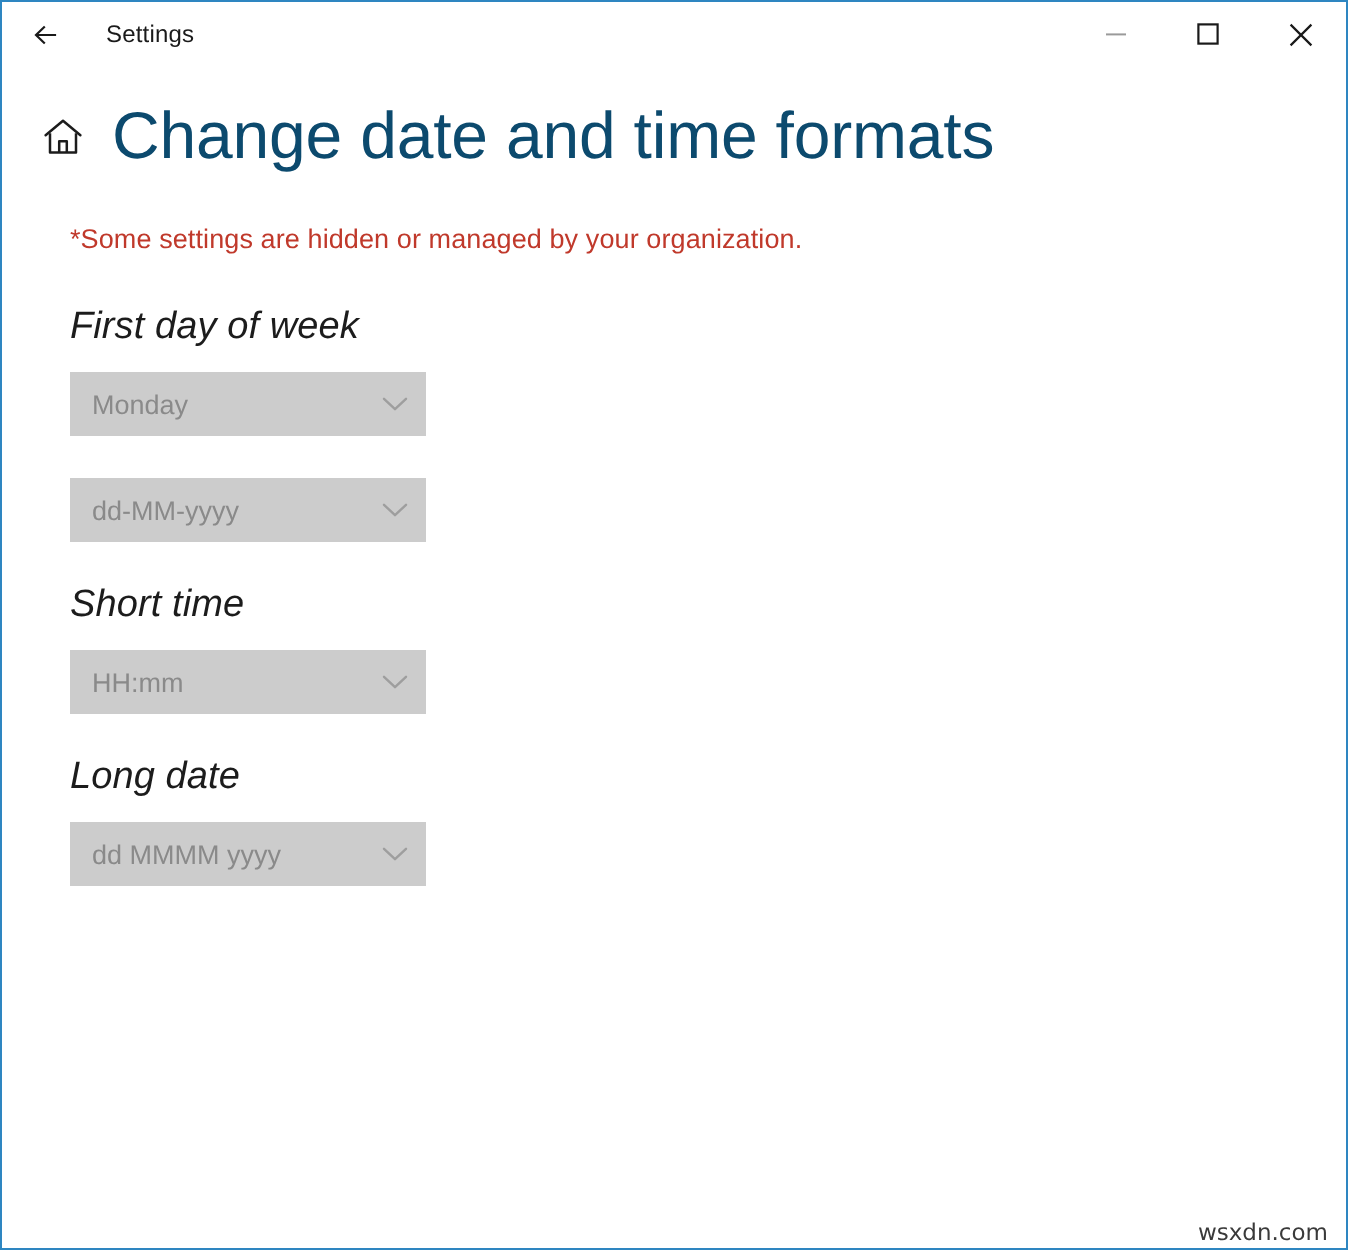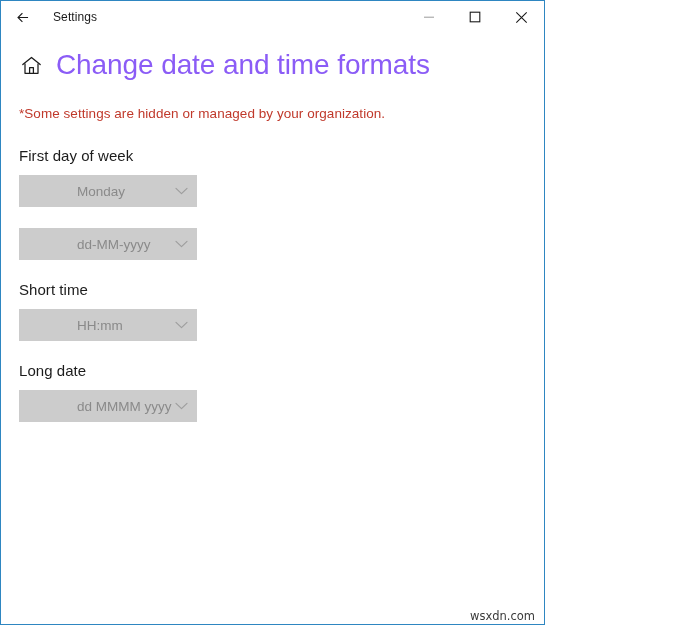--- a/index.html
+++ b/index.html
@@ -7,21 +7,21 @@
   html, body {
     width: 674px;
     height: 625px;
     background: #ffffff;
     font-family: "Liberation Sans", sans-serif;
     overflow: hidden;
   }
 
   .window {
     position: relative;
-    width: 545px;
+    width: 674px;
     height: 625px;
     background: #ffffff;
     border: 1px solid #2e86c1;
     overflow: hidden;
   }
 
   
   .titlebar {
     position: relative;
     height: 32px;
@@ -75,69 +75,69 @@
   .home-icon {
     width: 26px;
     height: 26px;
     display: flex;
     align-items: center;
     justify-content: center;
     flex: none;
   }
 
   .page-title {
-    font-size: 28px;
+    font-size: 33px;
     font-weight: 300;
-    color: #8b5cf6;
+    color: #0c4a6e;
     margin-left: 12px;
     letter-spacing: -0.1px;
     white-space: nowrap;
   }
 
   
   .content {
-    padding-left: 18px;
+    padding-left: 34px;
     padding-top: 25px;
   }
 
   .notice {
     color: #c0392b;
     font-size: 13.5px;
     margin-bottom: 26px;
     letter-spacing: .05px;
   }
 
   .field {
     margin-bottom: 21px;
   }
 
   .field-label {
-    font-size: 15px;
+    font-size: 19px;
     color: #1c1c1c;
     margin-bottom: 11px;
     letter-spacing: .05px;
+    font-style: italic;
   }
 
   .dropdown {
     position: relative;
     width: 178px;
     height: 32px;
     background: #cccccc;
     display: flex;
     align-items: center;
     cursor: default;
   }
 
   .dropdown-value {
     font-size: 13.5px;
     color: #8a8a8a;
     padding-left: 11px;
     white-space: nowrap;
     overflow: hidden;
-    margin-left: 47px;
   }
 
   .dropdown-chevron {
     position: absolute;
     right: 9px;
     top: 0;
     height: 32px;
     display: flex;
     align-items: center;
   }

